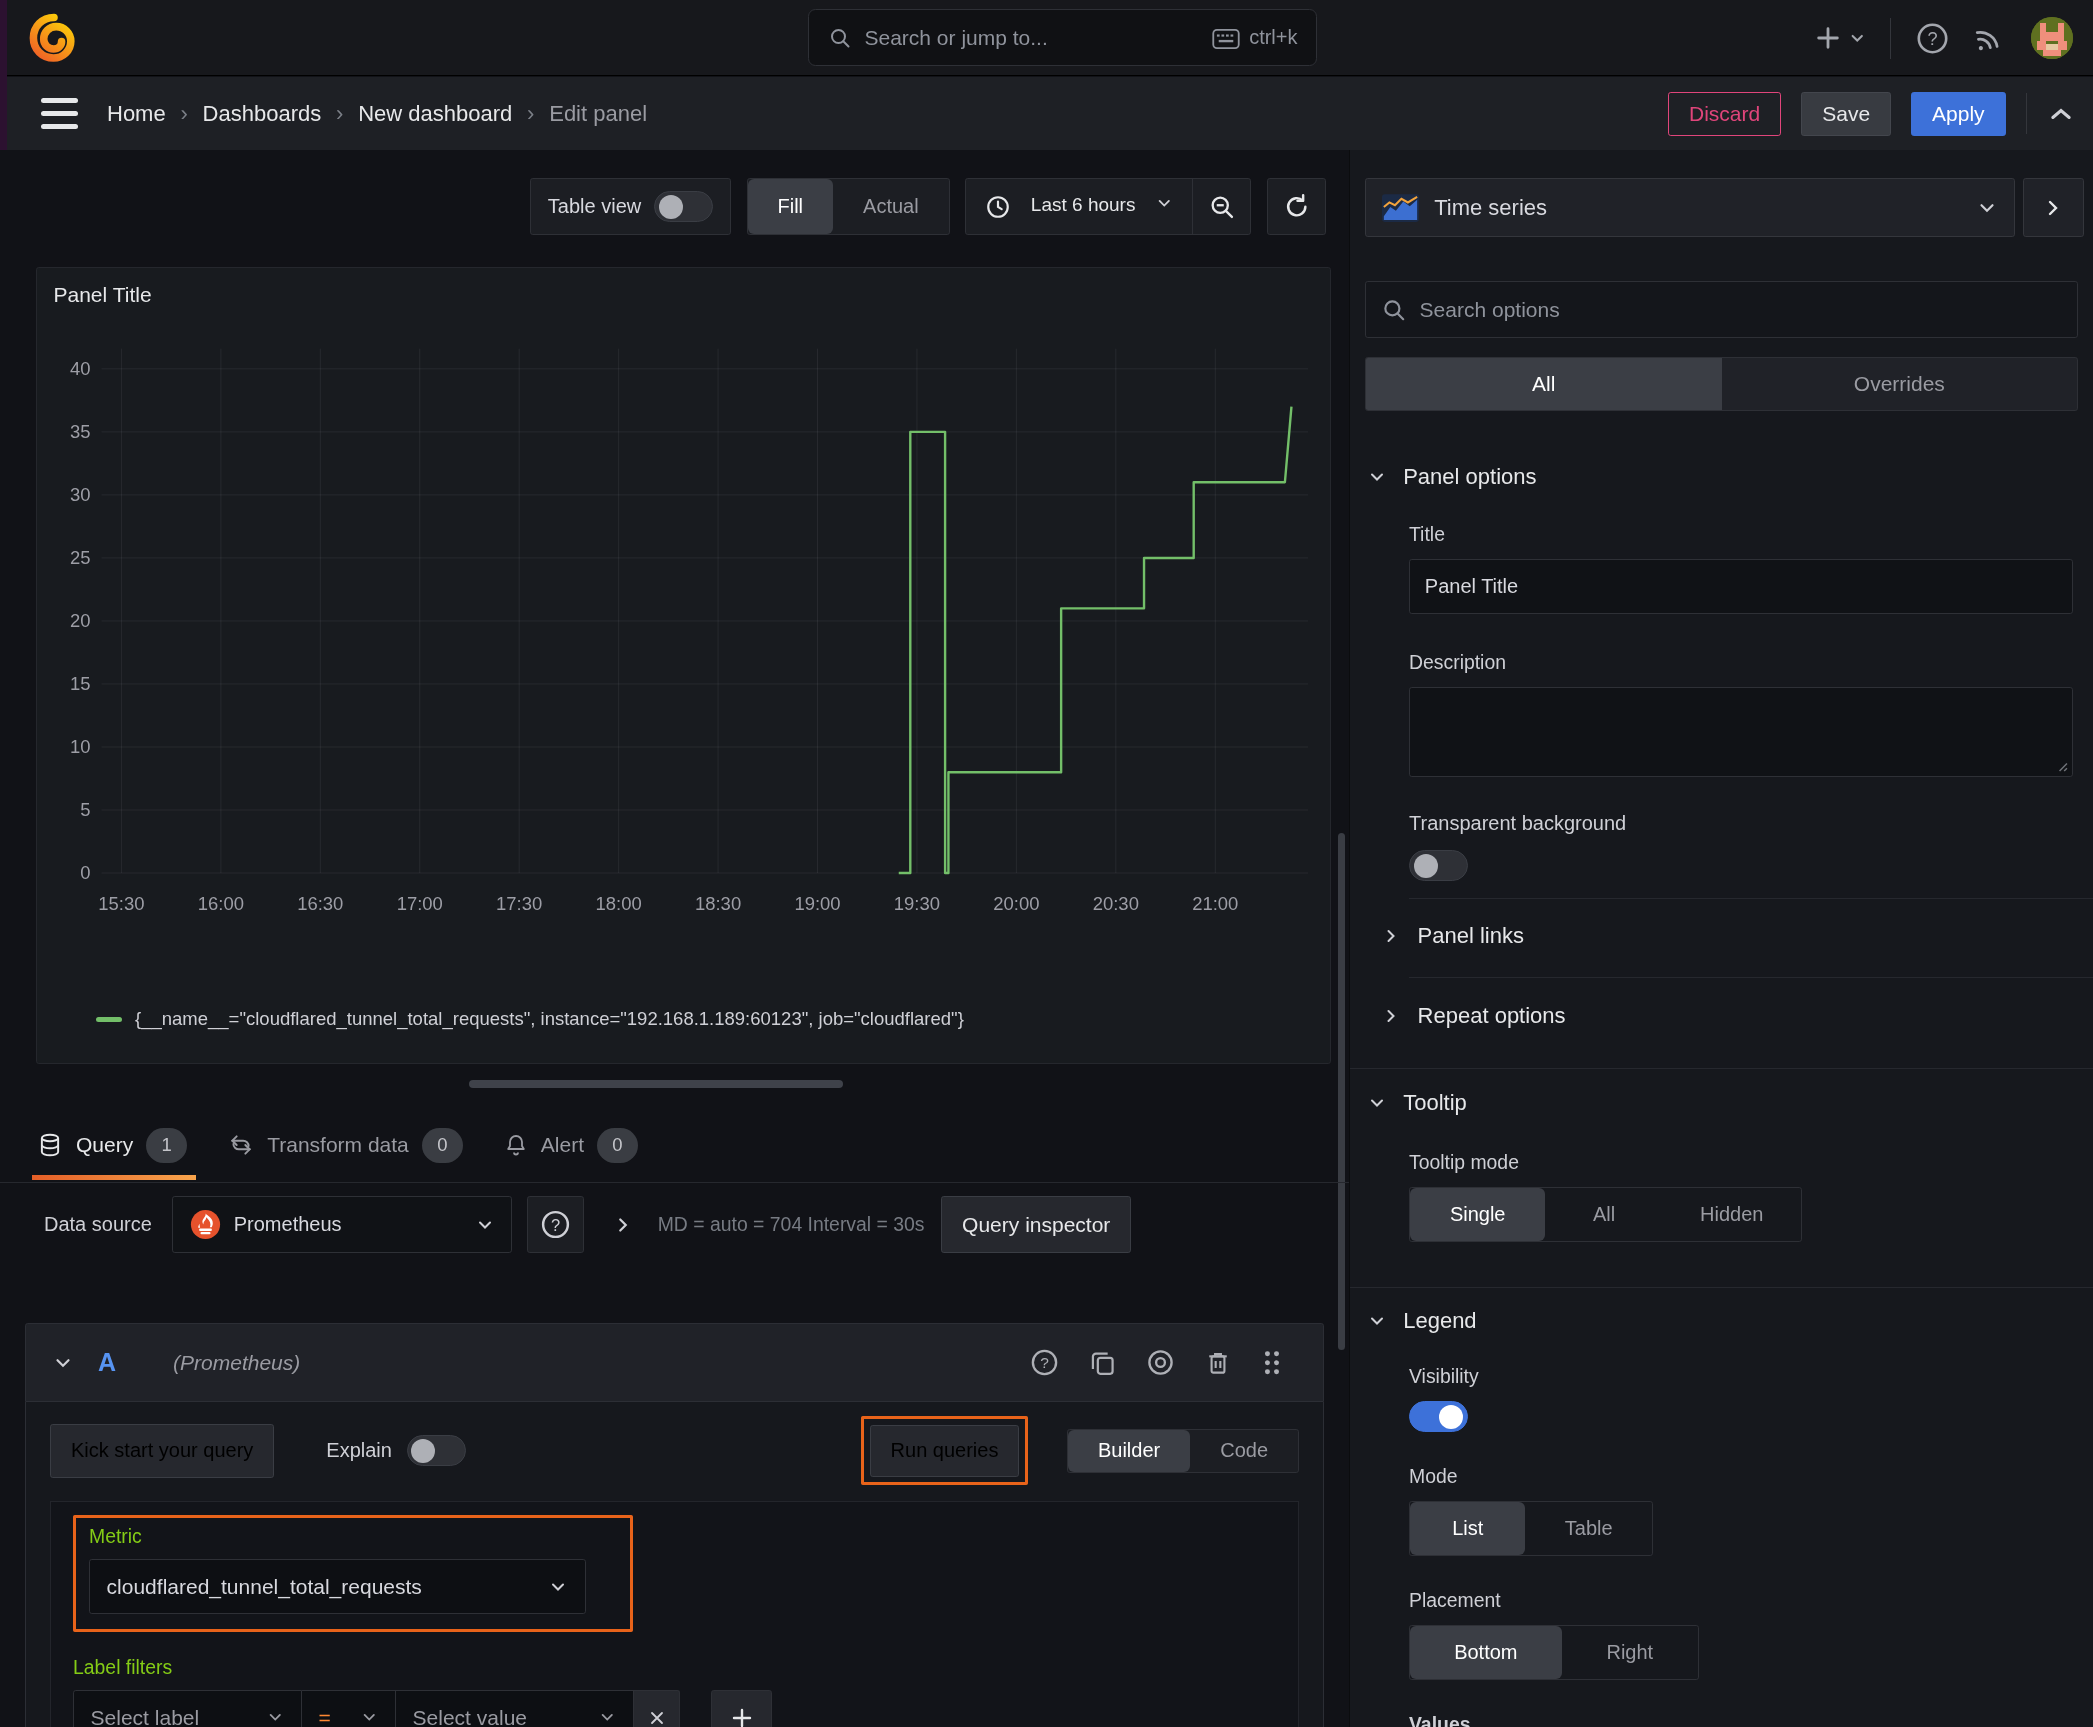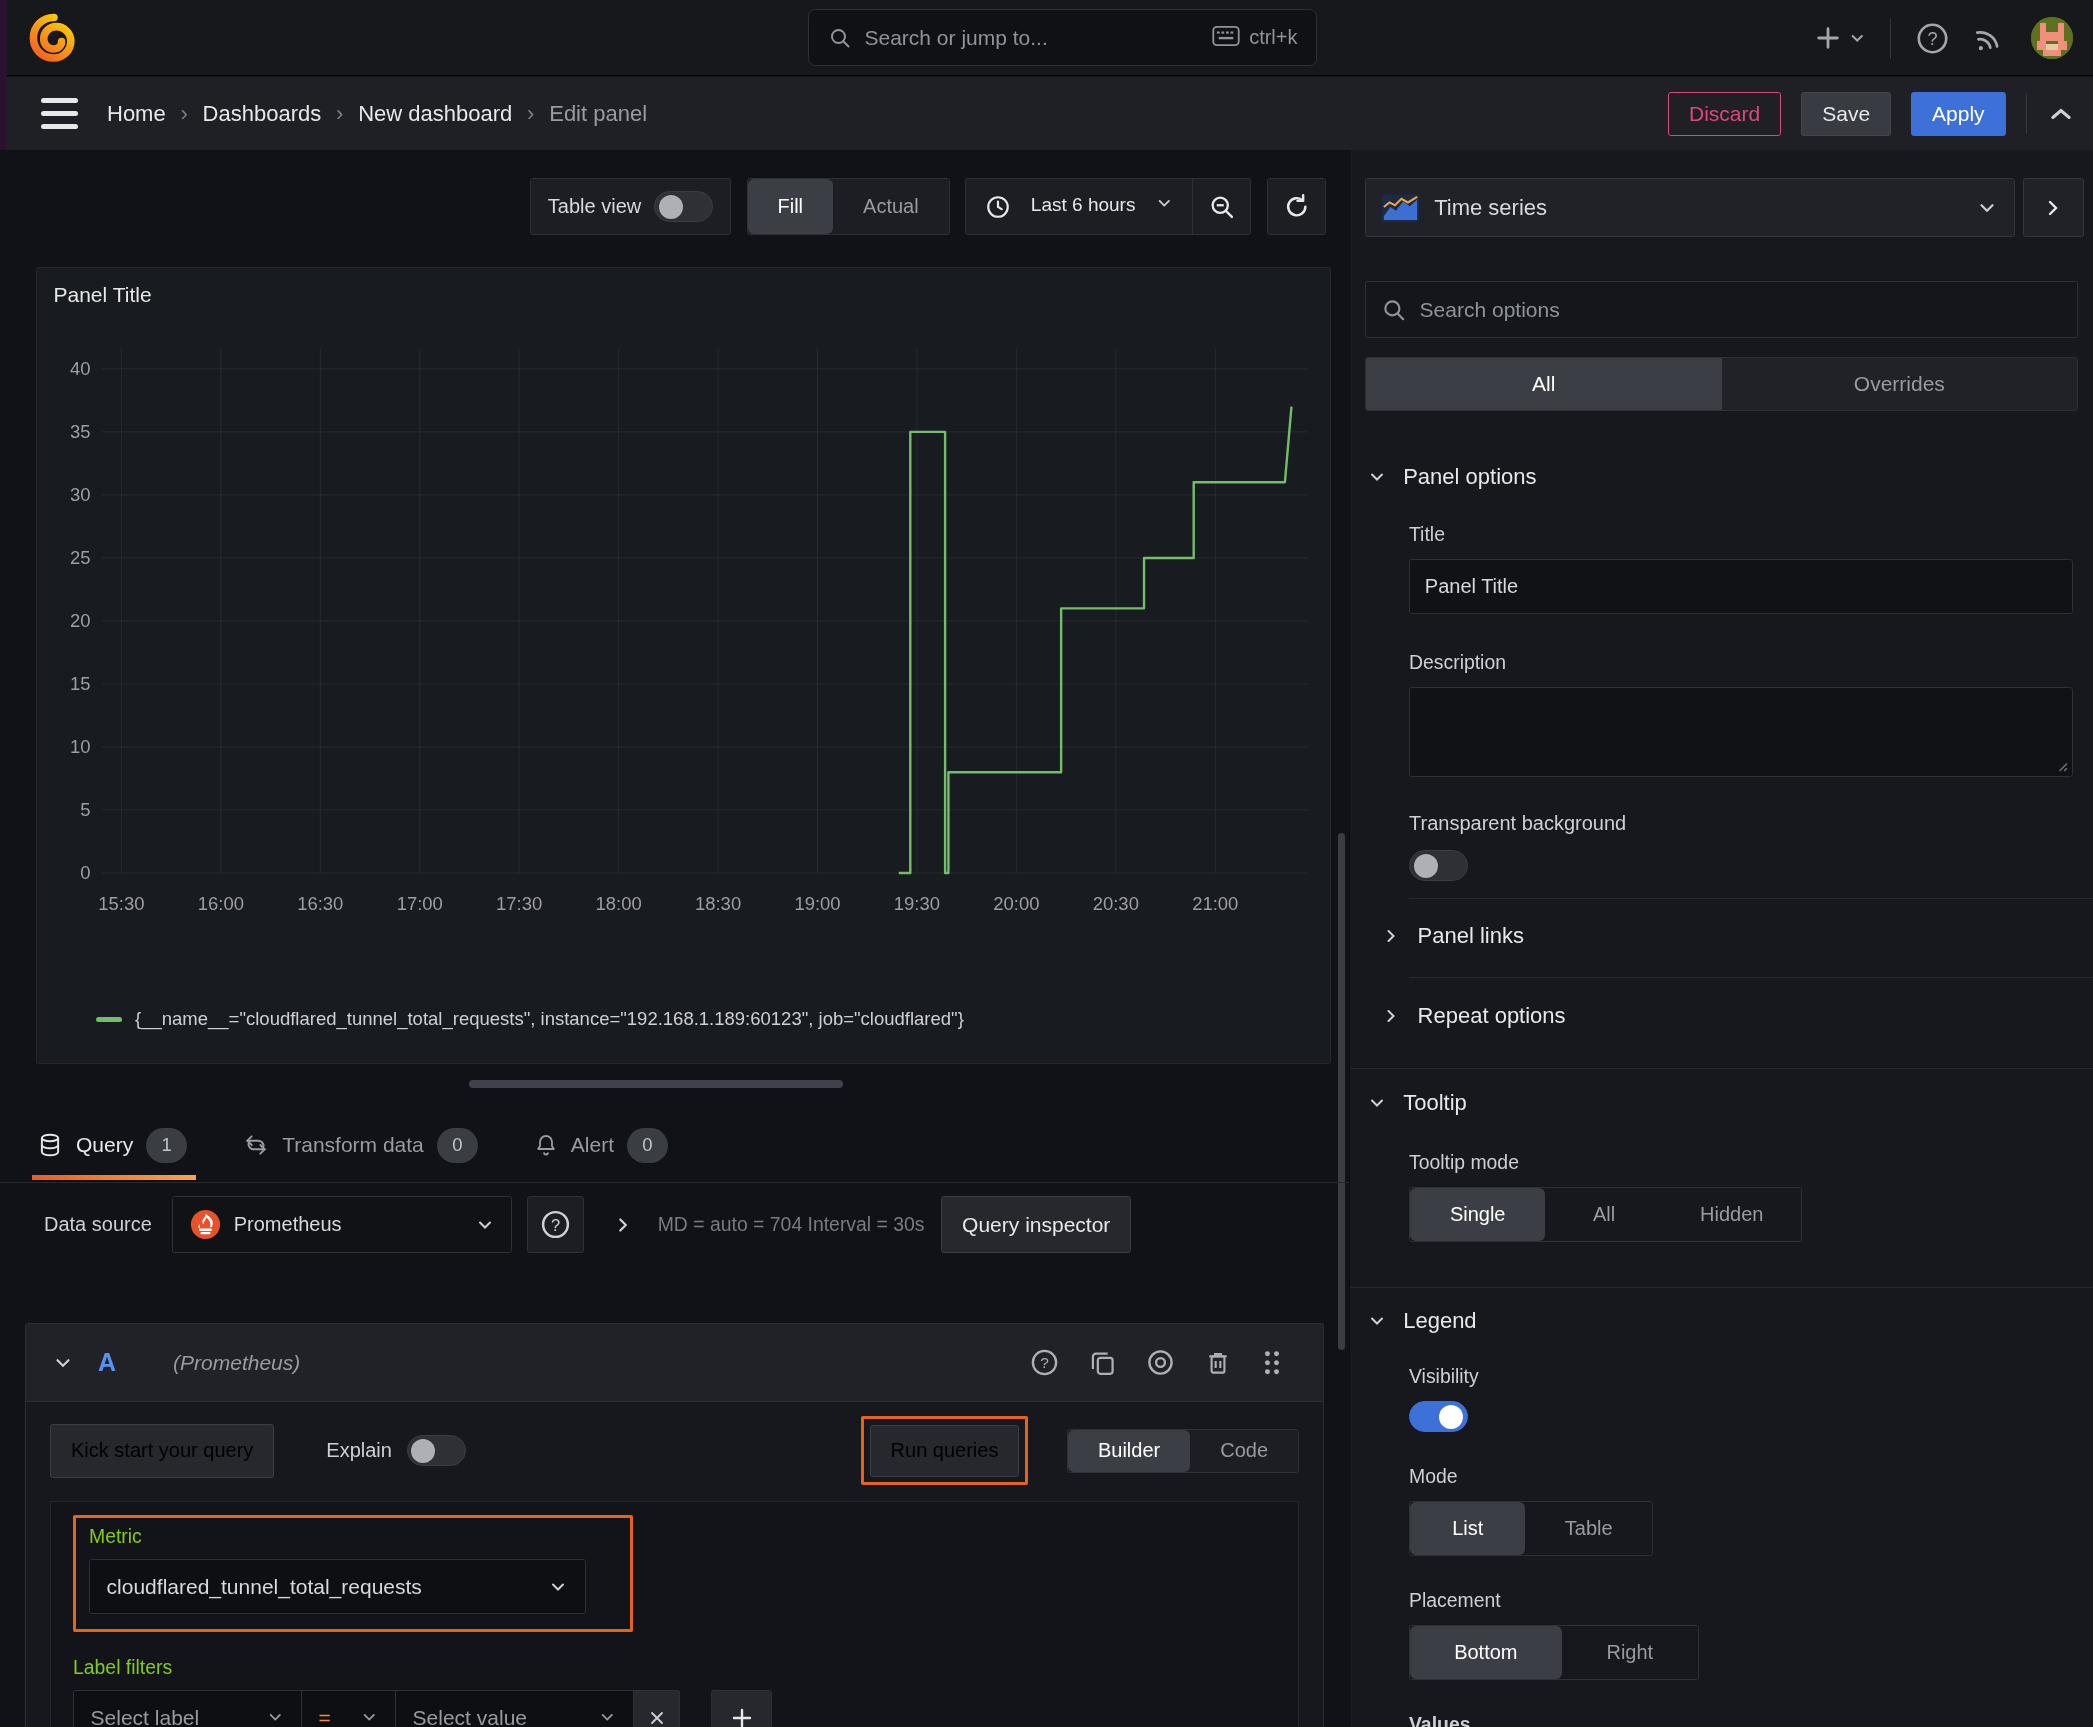--- a/index.html
+++ b/index.html
@@ -6,21 +6,21 @@
   html,body { background:#0b0c0e; }
   body { font-family:"Liberation Sans", sans-serif; color:#d8d9df; }
   .page { position:relative; width:2093px; height:1728px; background:#111217; overflow:hidden; }
 
   
   .topnav { position:absolute; left:0; top:0; width:2093px; height:76px; background:#17181c; border-bottom:0.9px solid #000; display:flex; align-items:center; }
   .edge-strip { position:absolute; left:0; top:0; width:7.4px; height:150px; background:#2c1130; z-index:5; }
   .logo { position:absolute; left:28px; top:12px; width:52px; height:52px; }
   .searchbox { position:absolute; left:808px; top:9.2px; width:509px; height:57px; background:#101114; border:0.9px solid #2e3036; border-radius:7.4px; display:flex; align-items:center; padding:0 18.5px; gap:13px; }
   .searchbox .ph { color:#8f939c; font-size:21px; flex:1; }
-  .kbd-hint { display:flex; align-items:flex-start; gap:9.2px; color:#8f939c; font-size:20px; }
+  .kbd-hint { display:flex; align-items:flex-end; gap:9.2px; color:#8f939c; font-size:20px; }
   .nav-right { position:absolute; right:20px; top:0; height:76px; display:flex; align-items:center; gap:24px; }
   .nav-divider { width:0.9px; height:41px; background:#34363c; }
   .icon-plain { display:flex; align-items:center; gap:5.5px; color:#a3a6ad; }
   .avatar { width:42px; height:42px; border-radius:50%; overflow:hidden; background:#5a6e1e; }
 
   
   .subnav { position:absolute; left:0; top:77px; width:2093px; height:74px; background:#1e2025; border-bottom:0.9px solid #000; display:flex; align-items:center; }
   .burger { margin-left:41px; width:42px; height:42px; display:flex; flex-direction:column; justify-content:center; gap:8.3px; cursor:pointer; }
   .burger span { display:block; width:37px; height:4.6px; border-radius:2.8px; background:#e7e8ea; }
   .crumbs { display:flex; align-items:center; margin-left:24px; gap:14.8px; font-size:22px; }
@@ -52,21 +52,21 @@
   .panel-title { font-size:21px; color:#e7e8ea; padding:5.5px 3.7px 1.8px 5.5px; }
   .legend-row { display:flex; align-items:center; gap:13px; padding-left:48px; margin-top:1.8px; }
   .legend-dash { width:26px; height:5.5px; border-radius:2.8px; }
   .legend-label { font-size:18.5px; color:#cfd0d6; }
 
   
   .hscroll { position:absolute; left:469px; top:930px; width:374px; height:8.3px; border-radius:4.6px; background:#3f424a; }
   .vscroll { position:absolute; left:1338px; top:683px; width:6.5px; height:517px; border-radius:3.7px; background:#3a3d44; }
 
   
-  .tabs { position:absolute; left:37px; top:960px; height:70px; display:flex; gap:56px; }
+  .tabs { position:absolute; left:37px; top:960px; height:70px; display:flex; gap:41px; }
   .tabs-border { position:absolute; left:0; top:1032px; width:1349px; height:0.9px; background:#26282e; }
   .tab { display:flex; align-items:center; gap:13px; font-size:21px; color:#9a9ba2; position:relative; height:70px; cursor:pointer; }
   .tab.active { color:#e7e8ea; }
   .tab .badge { min-width:41px; height:35px; padding:0 11px; background:#3a3d43; color:#c4c5ca; border-radius:17.5px; display:flex; align-items:center; justify-content:center; font-size:18.5px; }
   .tab.active::after { content:""; position:absolute; left:-5.5px; right:-9.2px; bottom:0; height:4.6px; background:linear-gradient(90deg,#e55e27,#f8a44c); }
 
   
   .ds-row { position:absolute; left:44px; top:1045px; width:1283px; height:59px; display:flex; align-items:center; gap:14.8px; }
   .ds-label { font-size:20px; color:#cfd0d6; margin-right:5.5px; }
   .select { display:flex; align-items:center; gap:13px; border:0.9px solid #2e3036; background:#101216; border-radius:2.8px; height:57px; padding:0 16.6px; font-size:20px; color:#d8d9df; cursor:pointer; }

